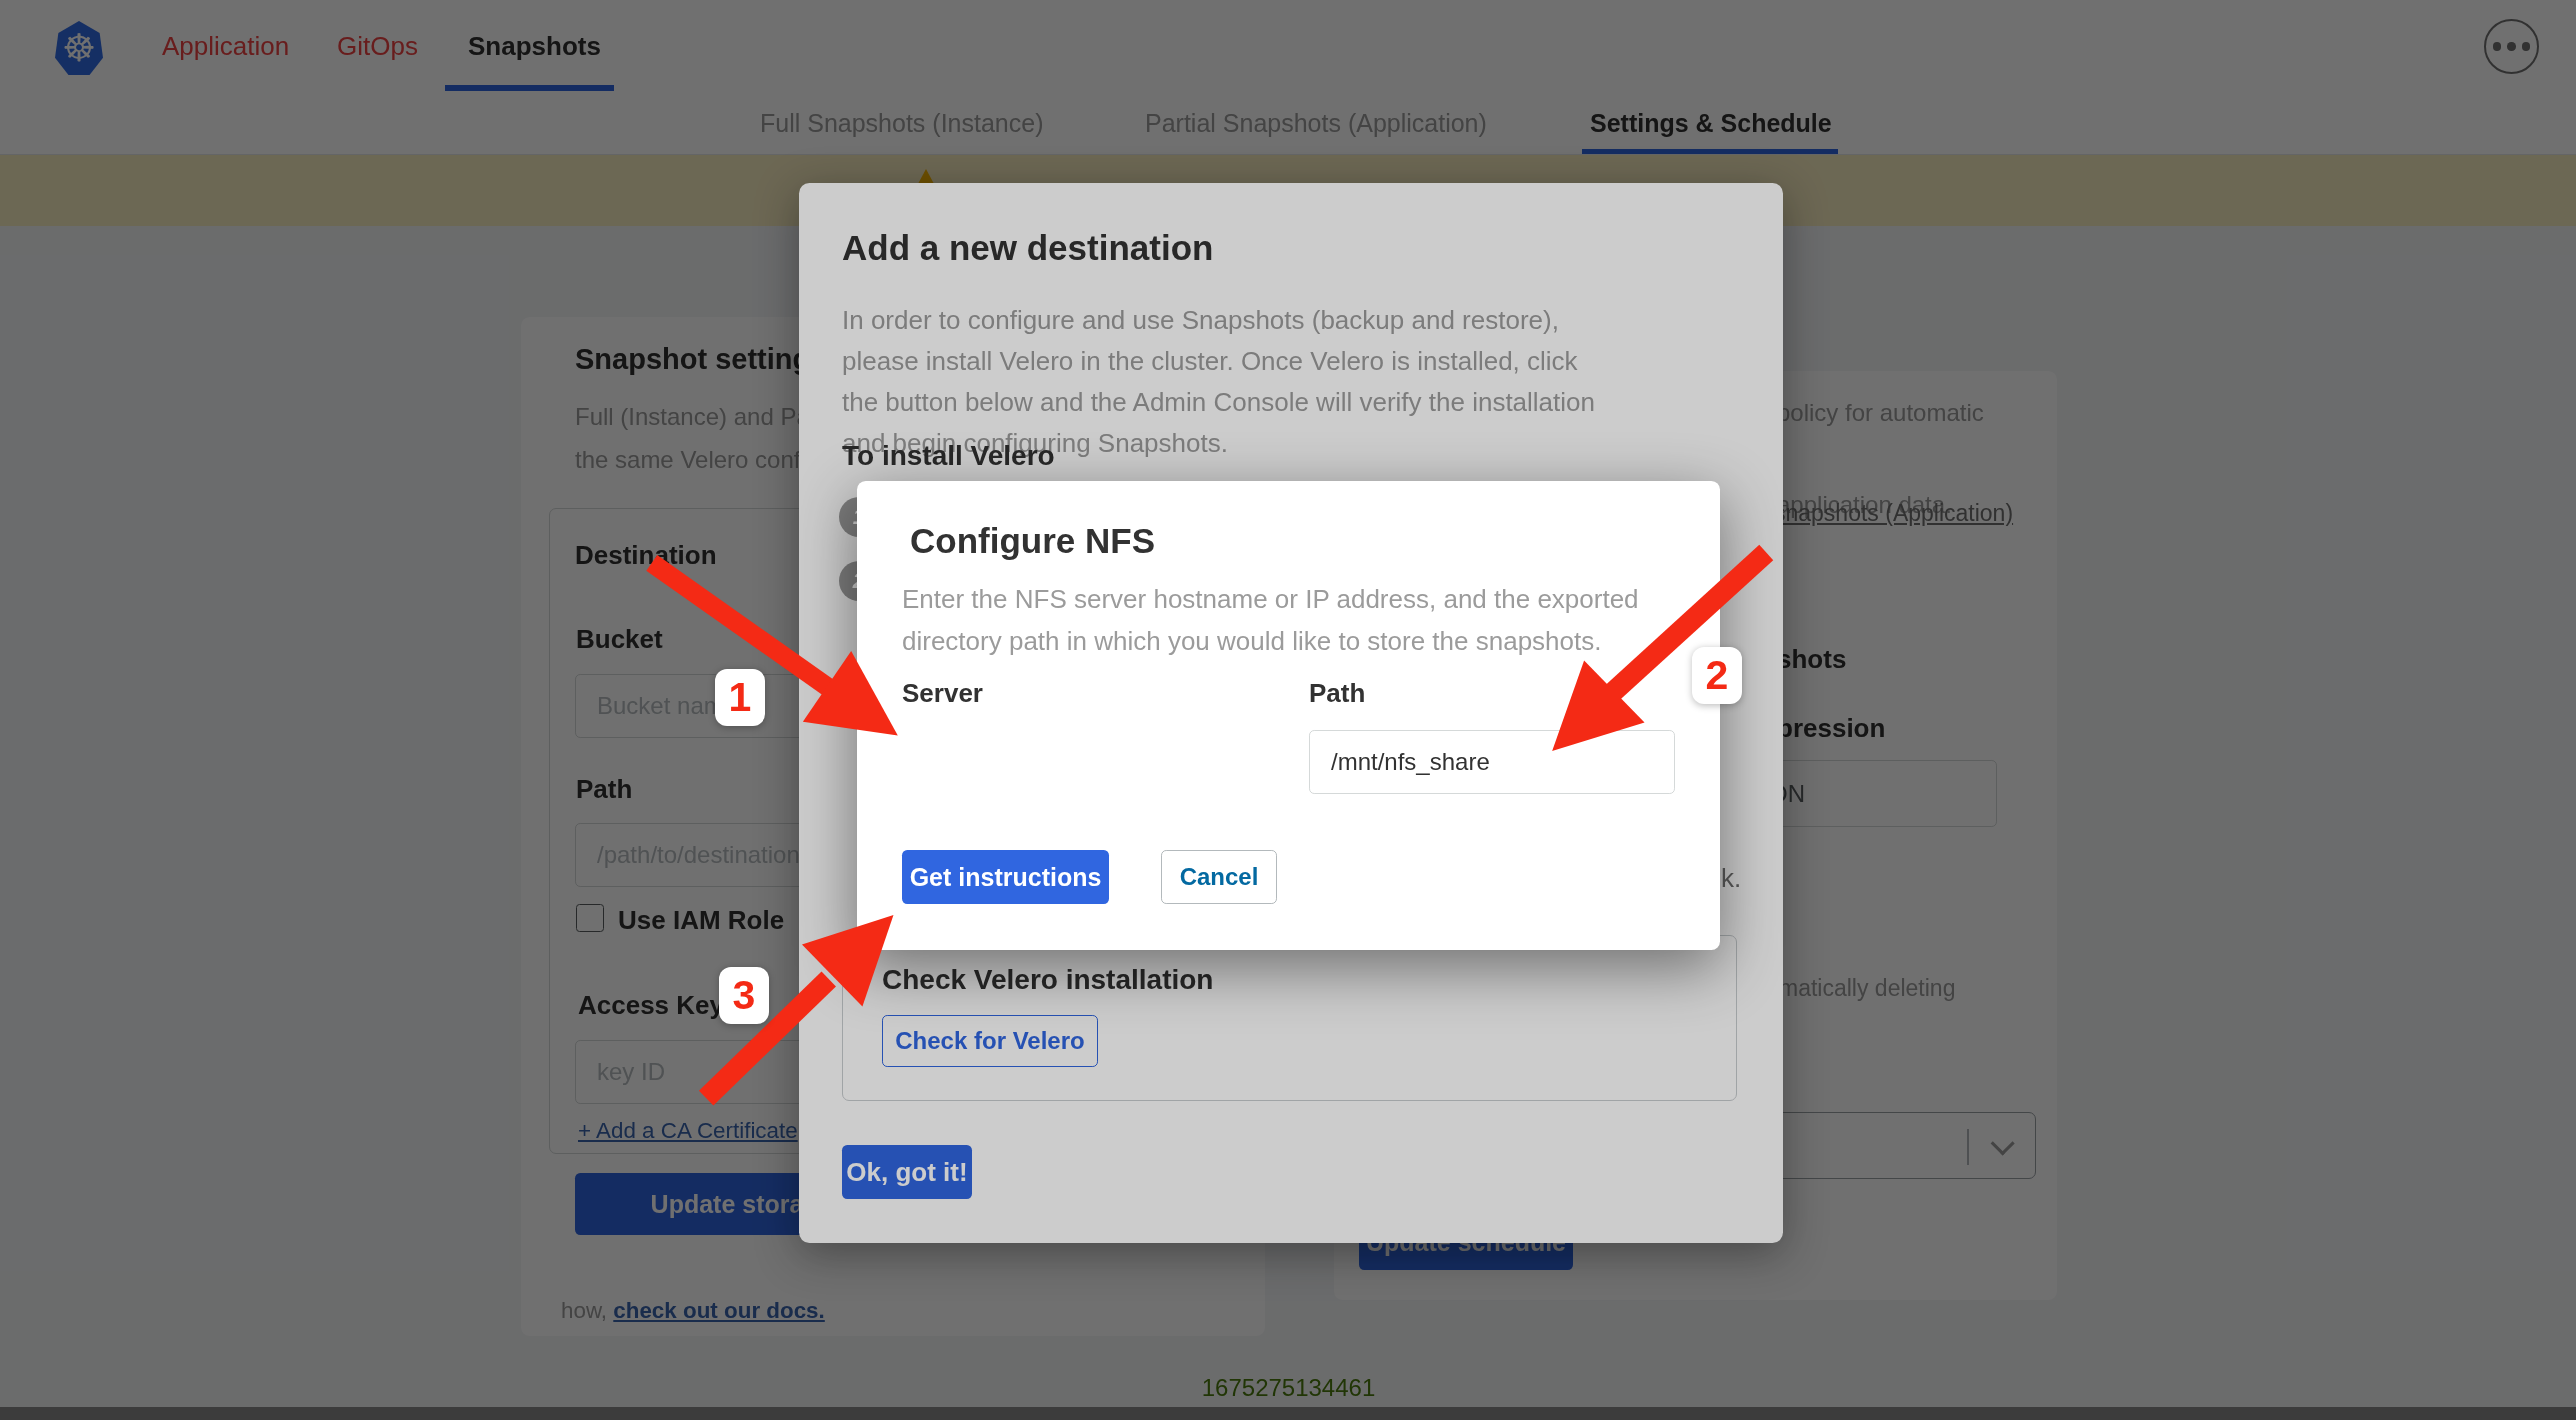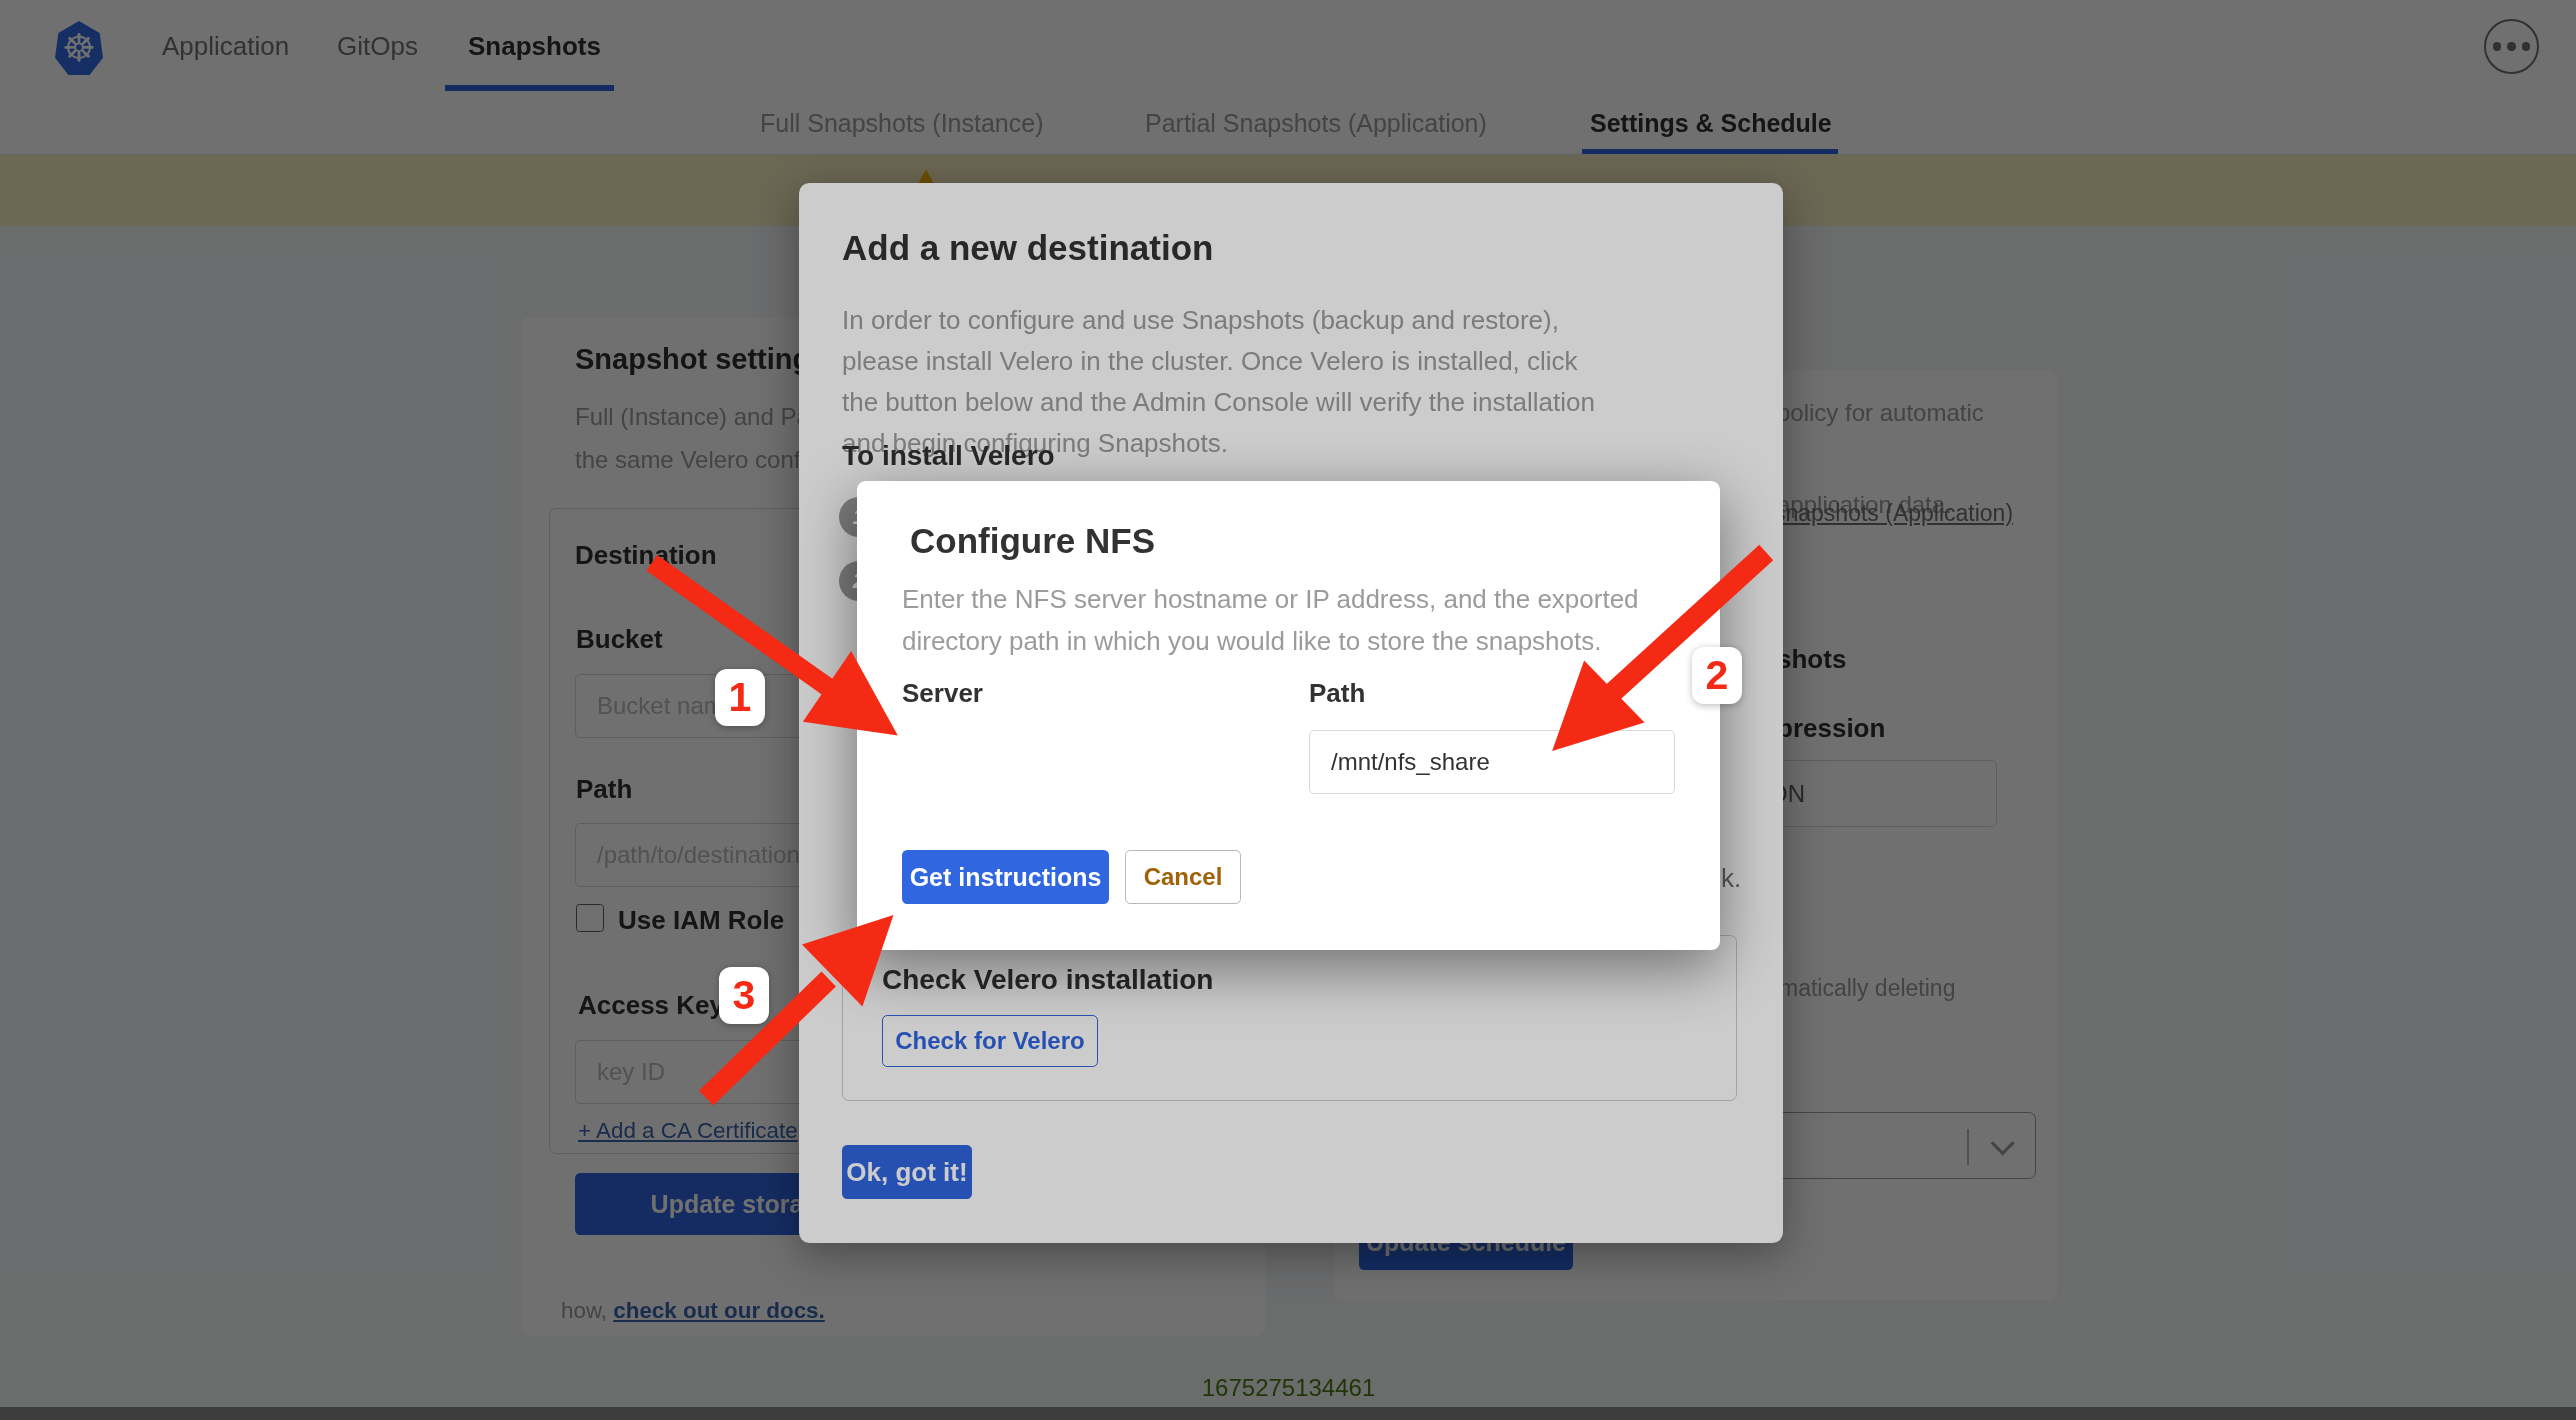--- a/index.html
+++ b/index.html
@@ -6,21 +6,21 @@
   html,body { width:2576px; height:1421px; }
   body { font-family:"Liberation Sans", sans-serif; background:#f4f6f8; position:relative; overflow:hidden; }
   .abs { position:absolute; }
   .stage { position:absolute; top:0; left:0; width:2576px; height:1421px; }
 
   
   .topnav { top:0; left:0; width:2576px; height:92px; background:#ffffff; z-index:1; }
   .k8s-logo { top:21px; left:55px; width:48px; height:54px; background:#326ce5;
     clip-path:polygon(50% 0%, 93% 22%, 100% 68%, 72% 100%, 28% 100%, 0% 68%, 7% 22%);
     display:flex; align-items:center; justify-content:center; color:#fff; font-size:38px; }
-  .topnav-tab { top:0; height:92px; display:flex; align-items:center; font-size:26px; color:#737373; cursor:pointer; }
+  .topnav-tab { top:0; height:92px; display:flex; align-items:center; font-size:26px; color:#ef4444; cursor:pointer; }
   .topnav-tab.active { color:#323232; font-weight:bold; }
   .topnav-underline { top:85px; left:445px; width:169px; height:6px; background:#3066e0; }
   .more-circle { top:19px; left:2484px; width:55px; height:55px; border:2.6px solid #717171; border-radius:50%;
     display:flex; align-items:center; justify-content:center; gap:6px; cursor:pointer; }
   .more-circle i { width:8.6px; height:8.6px; border-radius:50%; background:#717171; }
 
   .subnav { top:92px; left:0; width:2576px; height:63px; background:#ffffff; border-bottom:0.9px solid #e4e7e9; z-index:1; }
   .subnav-tab { top:92px; height:62px; display:flex; align-items:center; font-size:25px; color:#9b9b9b; cursor:pointer; }
   .subnav-tab.active { color:#323232; font-weight:bold; }
   .subnav-underline { top:149px; left:1582px; width:256px; height:5.2px; background:#3066e0; }
@@ -42,22 +42,22 @@
   .sub-panel { position:absolute; top:191px; left:28px; width:717px; height:646px; border:0.9px solid #d5d9d9; border-radius:7px; }
   .field-label { font-size:26px; font-weight:bold; color:#323232; }
   .txt-input { border:0.9px solid #d5d9d9; border-radius:5.2px; background:#fff; font-size:24px; color:#323232;
     padding:0 21px; font-family:"Liberation Sans", sans-serif; outline:none; }
   .txt-input::placeholder { color:#b6bcbf; }
   .link { color:#3b66b0; text-decoration:underline; cursor:pointer; }
   .btn-primary { background:#3066e0; color:#ffffff; font-weight:bold; border:none; border-radius:5.2px;
     font-size:25px; cursor:pointer; font-family:"Liberation Sans", sans-serif; }
   .btn-outline-blue { background:#ffffff; color:#3066e0; font-weight:bold; border:1.7px solid #3066e0; border-radius:5.2px;
     font-size:24px; cursor:pointer; font-family:"Liberation Sans", sans-serif; }
-  .btn-outline-gray { background:#ffffff; color:#a16207; font-weight:bold; border:1.7px solid #b3b9bc; border-radius:5.2px;
-    font-size:24px; cursor:pointer; font-family:"Liberation Sans", sans-serif; }
+  .btn-outline-gray { background:#ffffff; color:#0369a1; font-weight:bold; border:1.7px solid #b3b9bc; border-radius:5.2px;
+    font-size:24px; cursor:pointer; font-family:"Liberation Sans", sans-serif;margin-left:36px; }
   .checkbox { width:28px; height:28px; border:1.7px solid #5a5f62; border-radius:3.5px; background:#fff; cursor:pointer; }
 
   .select-box { border:0.9px solid #9ba2a6; border-radius:7px; background:#fff; cursor:pointer; }
   .select-divider { position:absolute; top:15.5px; right:66px; width:1.7px; height:36px; background:#b3b9bc; }
   .chev { position:absolute; top:22.4px; right:24px; width:17.3px; height:17.3px;
     border-right:3.5px solid #9b9b9b; border-bottom:3.5px solid #9b9b9b; transform:rotate(45deg); }
 
   
   .overlay-a { top:0; left:0; width:2576px; height:1421px; background:rgba(0,0,0,0.45); z-index:10; }
   .overlay-b { top:0; left:0; width:2576px; height:1421px; background:rgba(0,0,0,0.20); z-index:30; }

